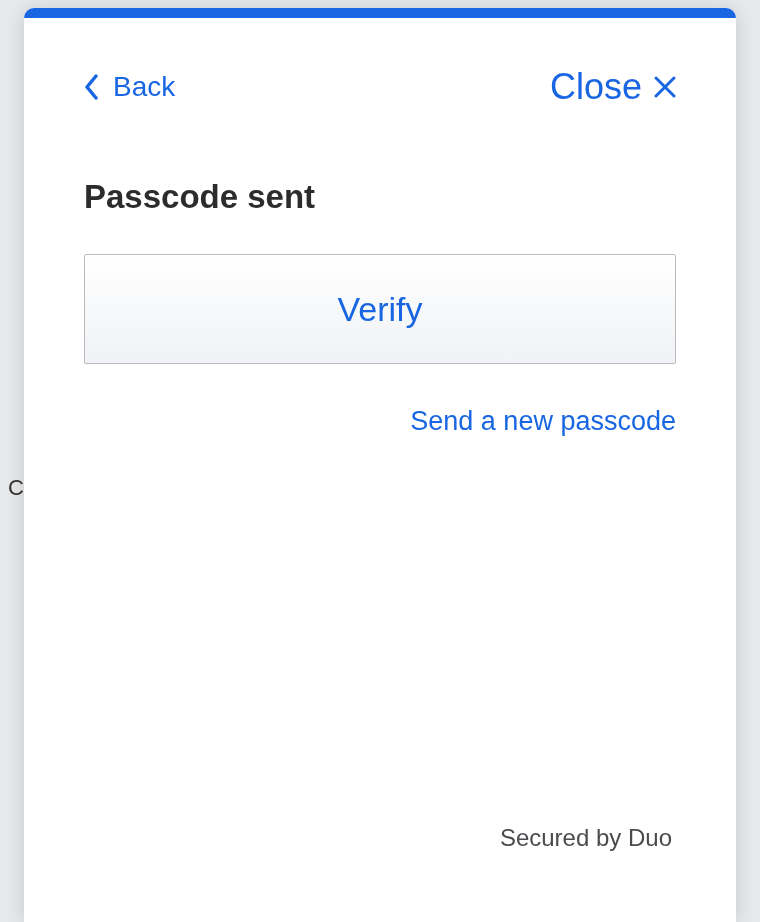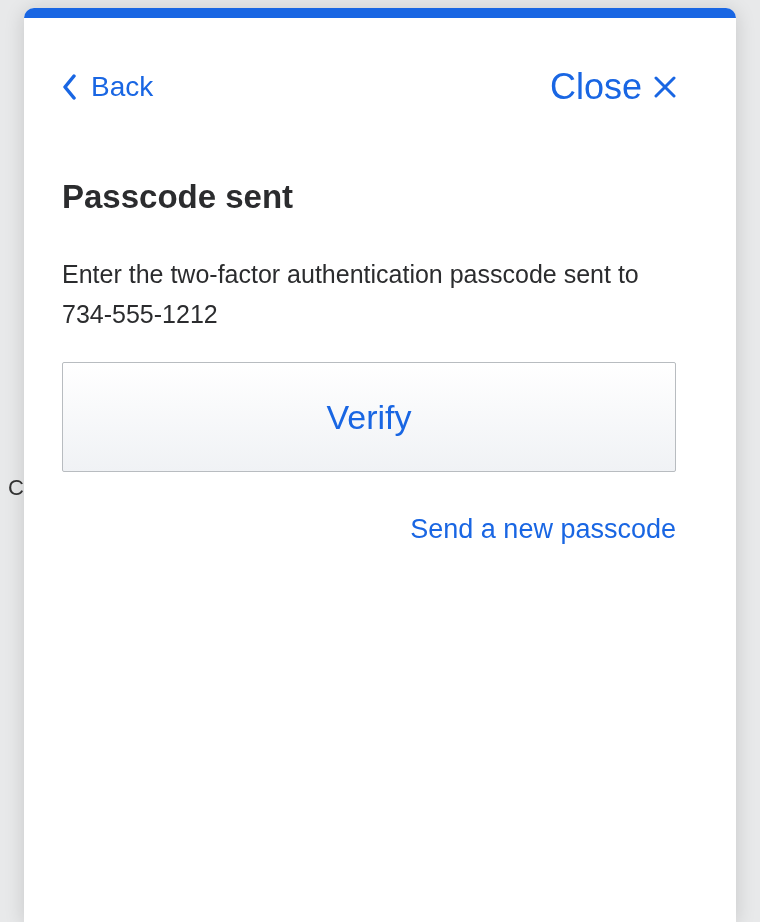--- a/index.html
+++ b/index.html
@@ -37,21 +37,21 @@
       overflow: hidden;
     }
     
     .top-bar {
       height: 10px;
       background: #1966e3;
       width: 100%;
     }
     
     .content {
-      padding: 48px 60px 40px 38px;
+      padding: 48px 60px 40px 60px;
       height: calc(100% - 10px);
       display: flex;
       flex-direction: column;
     }
     
     .header-row {
       display: flex;
       justify-content: space-between;
       align-items: center;
       margin-bottom: 70px;
@@ -172,24 +172,24 @@
       <div class="close-link">
         <span>Close</span>
         <svg viewBox="0 0 22 22" fill="none">
           <path d="M2 2 L20 20 M20 2 L2 20" stroke="#1966e3" stroke-width="3" stroke-linecap="round"></path>
         </svg>
       </div>
     </div>
 
     <h1 class="title">Passcode sent</h1>
 
-    <p class="description">Enter the two-factor authentication passcode sent to 734-555-1212</p>
 
 
     <button class="verify-button">Verify</button>
 
     <div class="resend-link">Send a new passcode</div>
 
     <div class="spacer"></div>
 
+    <div class="footer">Secured by Duo</div>
 
   </div>
 </div>
 
 </body></html>

